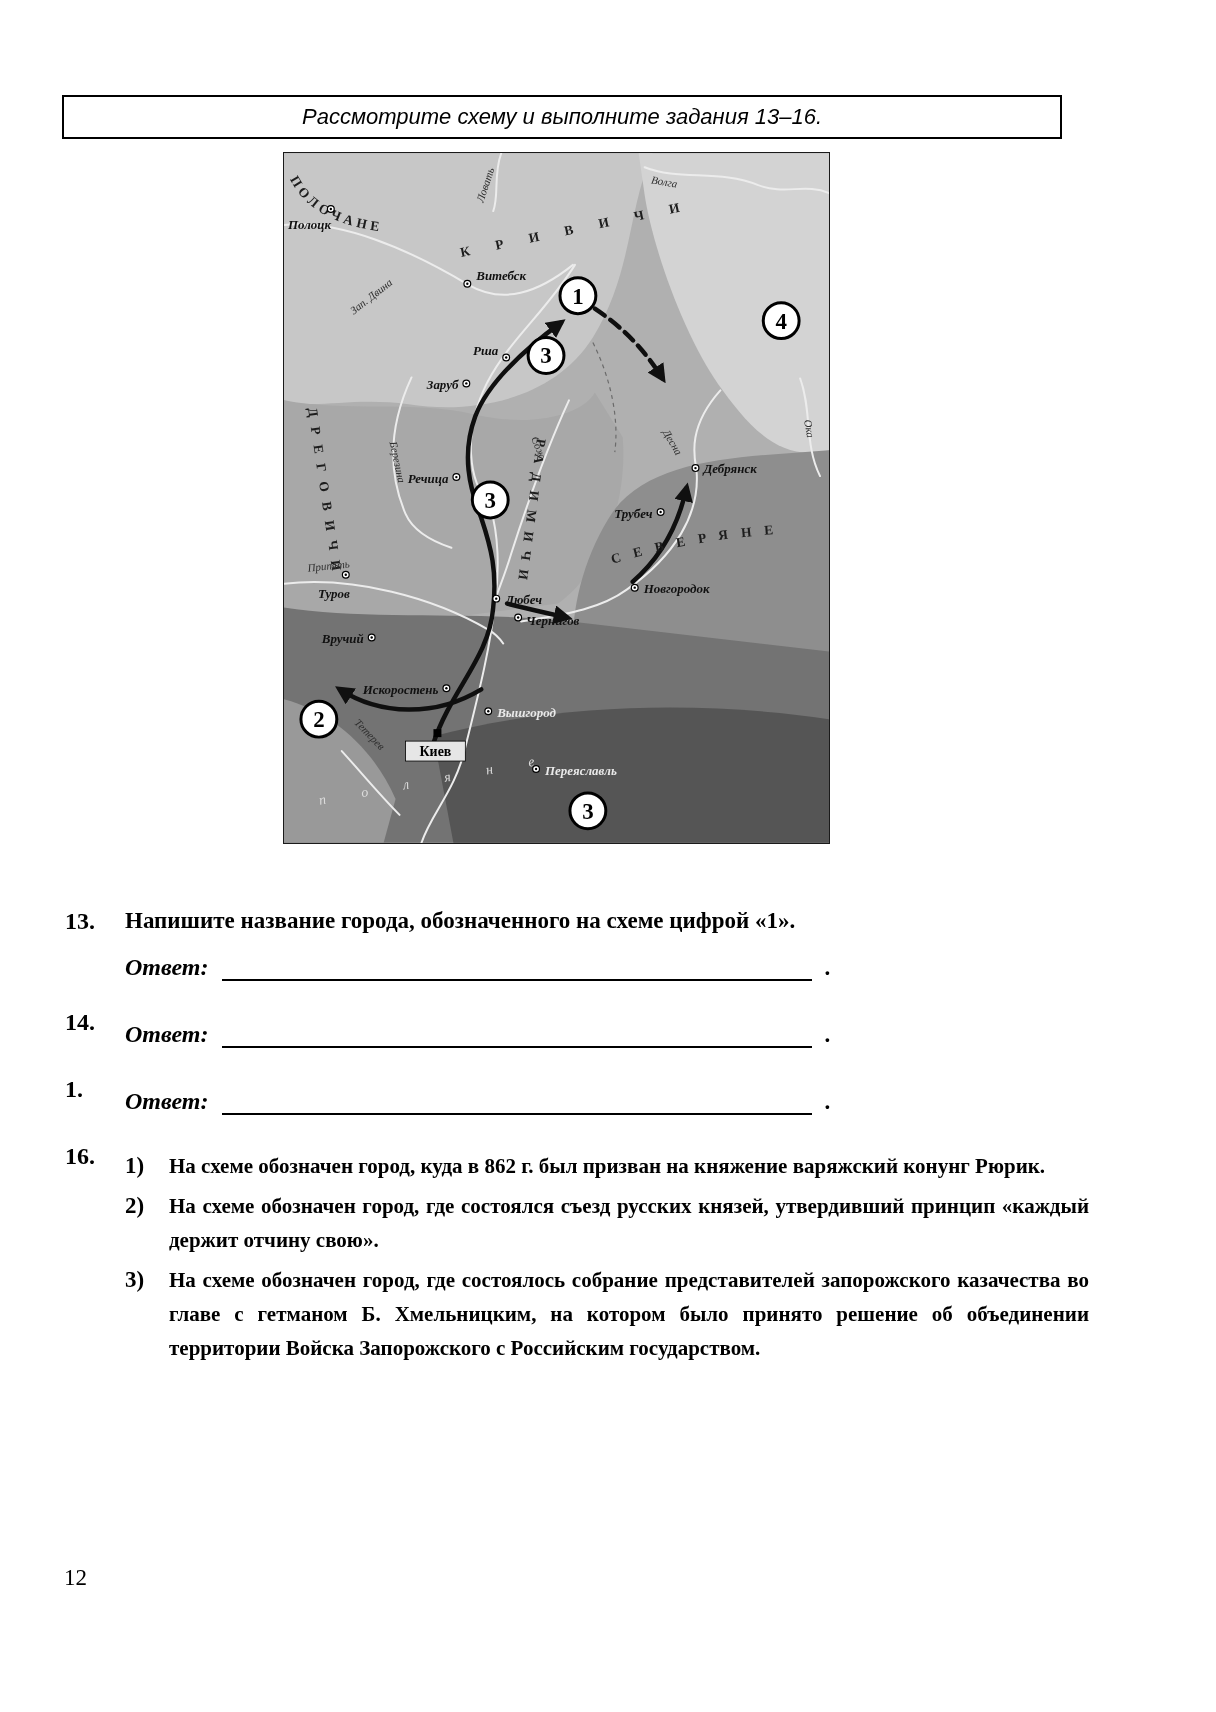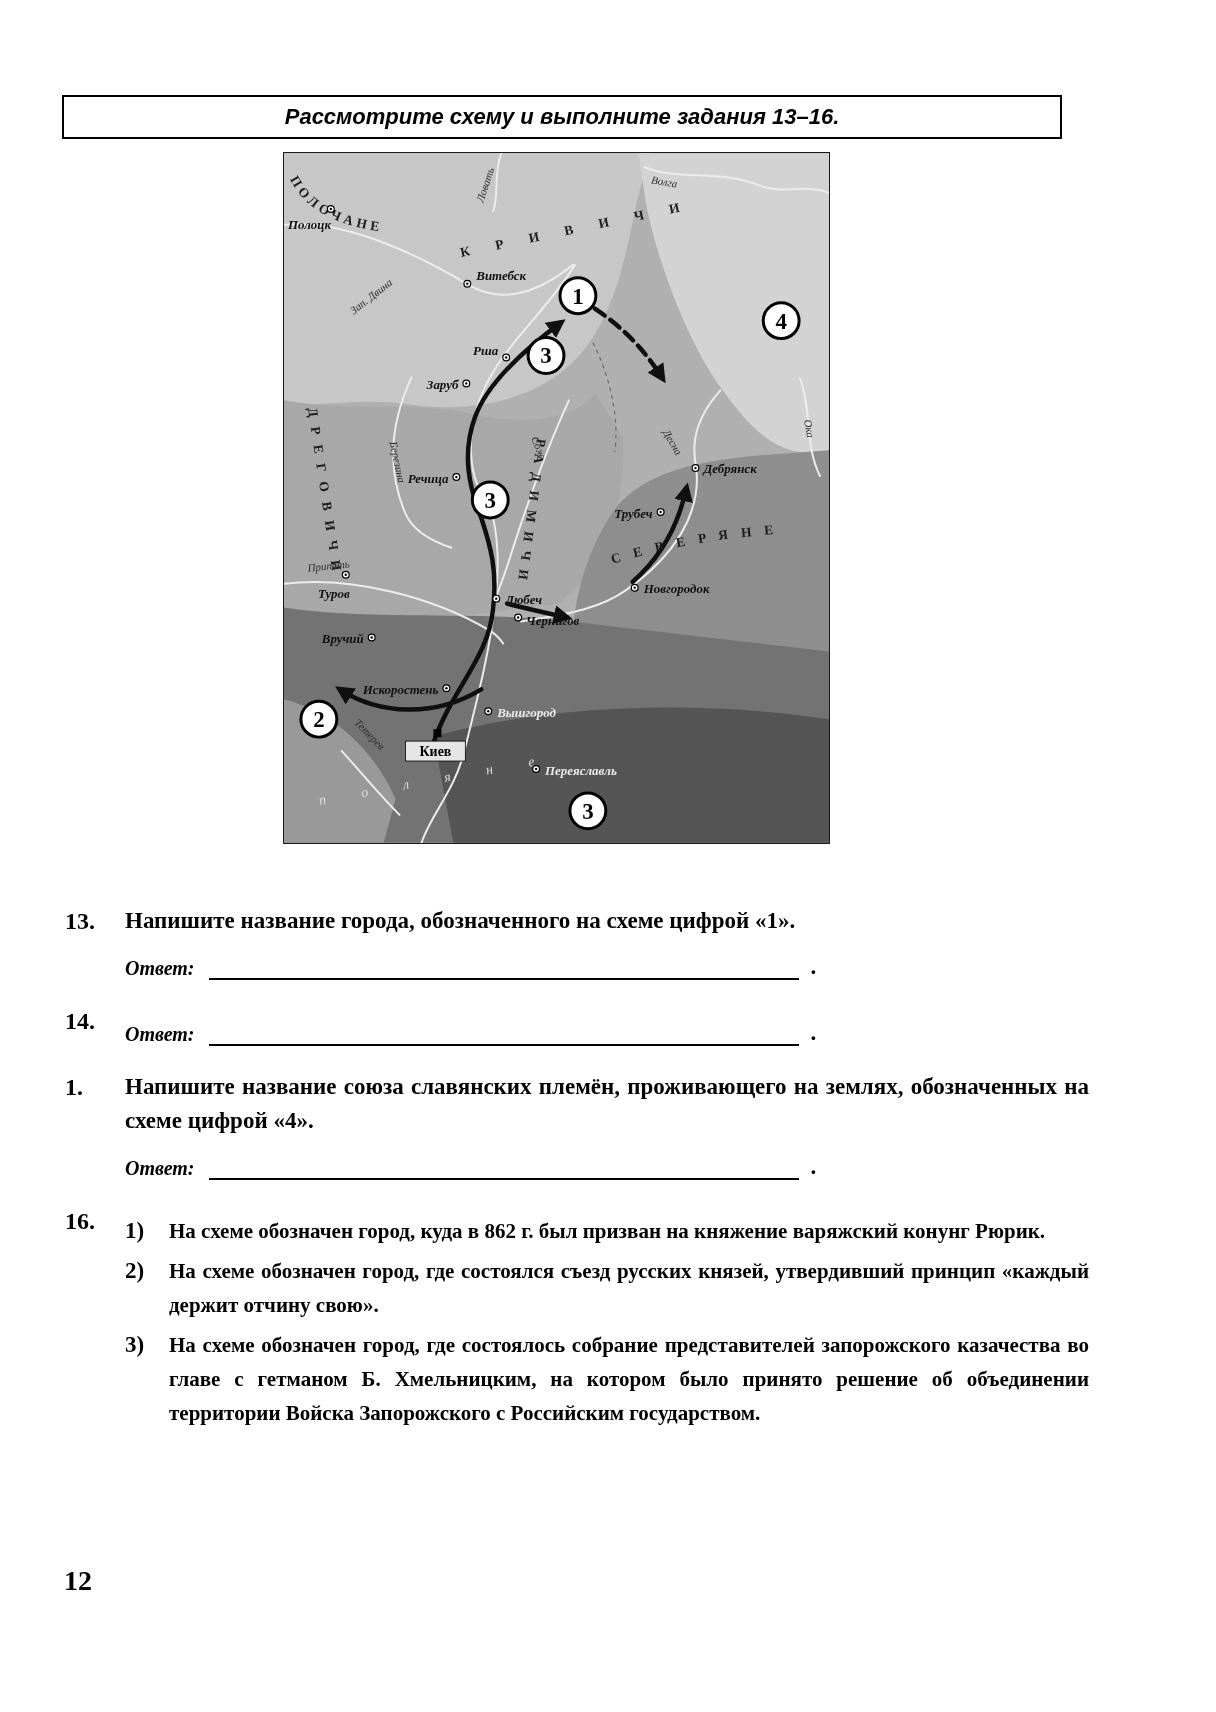--- a/index.html
+++ b/index.html
@@ -2,21 +2,21 @@
 <html lang="ru"><head>
 <meta charset="utf-8">
 <style>
   * { margin:0; padding:0; box-sizing:border-box; }
   html,body { background:#ffffff; }
   body { width:1216px; height:1712px; font-family:"Liberation Serif", serif; color:#000; }
   .page { position:relative; width:1216px; height:1712px; background:#fff; overflow:hidden; }
 
   .header-box { position:absolute; left:62px; top:95px; width:1000px; height:44px;
                 border:2px solid #000; display:flex; align-items:center; justify-content:center; }
-  .header-box span { font-family:"Liberation Sans", sans-serif; font-weight:bold; font-style:italic; font-size:22px; }
+  .header-box span { font-family:"Liberation Sans", sans-serif; font-weight:normal; font-style:italic; font-size:22px; }
 
   .map-wrap { position:absolute; left:283px; top:152px; width:547px; height:692px;
               border:1px solid #1a1a1a; background:#b0b0b0; }
   svg { display:block; }
 
   .clab  { font-style:italic; font-weight:bold; font-size:13px; fill:#111; }
   .clab-light { font-style:italic; font-weight:bold; font-size:13px; fill:#e9e9e9; }
   .tribe { font-size:13.5px; fill:#1d1d1d; font-weight:bold; }
   .tribe-light { font-size:14px; fill:#dcdcdc; font-style:italic; }
   .rlab  { font-style:italic; font-size:11px; fill:#2e2e2e; }
@@ -25,29 +25,29 @@
   .river { fill:none; stroke:#ececec; stroke-width:2; stroke-linecap:round; }
   .arrow { fill:none; stroke:#0f0f0f; stroke-width:4.5; stroke-linecap:round; }
   .cdot  { fill:#fff; stroke:#000; stroke-width:1.2; }
   .cdot2 { fill:#000; }
 
   .tasks { position:absolute; left:65px; top:904px; width:1024px; }
   .task  { display:grid; grid-template-columns:60px 1fr; margin-bottom:12px; }
   .task-num  { font-weight:bold; font-size:24px; line-height:34px; }
   .task-text { font-weight:bold; font-size:23px; line-height:34px; text-align:justify; }
   .answer-row { display:flex; align-items:flex-end; margin:16px 0 12px 0; }
-  .answer-label { font-style:italic; font-weight:bold; font-size:20px; white-space:nowrap; }
+  .answer-label { font-style:italic; font-weight:bold; font-size:24px; white-space:nowrap; }
   .answer-line  { width:590px; border-bottom:2px solid #000; height:22px; margin-left:14px; margin-right:12px; }
   .answer-dot   { font-weight:bold; font-size:23px; }
   .items { margin-top:10px; }
   .item  { display:grid; grid-template-columns:44px 1fr; margin-bottom:6px; }
   .item-num  { font-weight:bold; font-size:23px; line-height:34px; }
   .item-text { font-weight:bold; font-size:21px; line-height:34px; text-align:justify; }
   .u { text-decoration:underline; }
-  .page-number { position:absolute; left:64px; top:1565px; font-weight:bold; font-size:28px; }
+  .page-number { position:absolute; left:64px; top:1565px; font-weight:normal; font-size:23px; }
 </style>
 </head>
 <body>
 
 <div class="page">
 
   <div class="header-box">
     <span>Рассмотрите схему и выполните задания 13–16.</span>
   </div>
 
@@ -238,21 +238,20 @@
           <span class="answer-label">Ответ:</span>
           <span class="answer-line"></span>
           <span class="answer-dot">.</span>
         </div>
       </div>
     </div>
 
     <div class="task">
       <div class="task-num">1.</div>
       <div class="task-body">
-        <p class="task-text">Напишите название союза славянских племён, проживающего на землях, обозначенных на схеме цифрой «4».</p>
         <div class="answer-row">
           <span class="answer-label">Ответ:</span>
           <span class="answer-line"></span>
           <span class="answer-dot">.</span>
         </div>
       </div>
     </div>
 
     <div class="task">
       <div class="task-num">16.</div>

